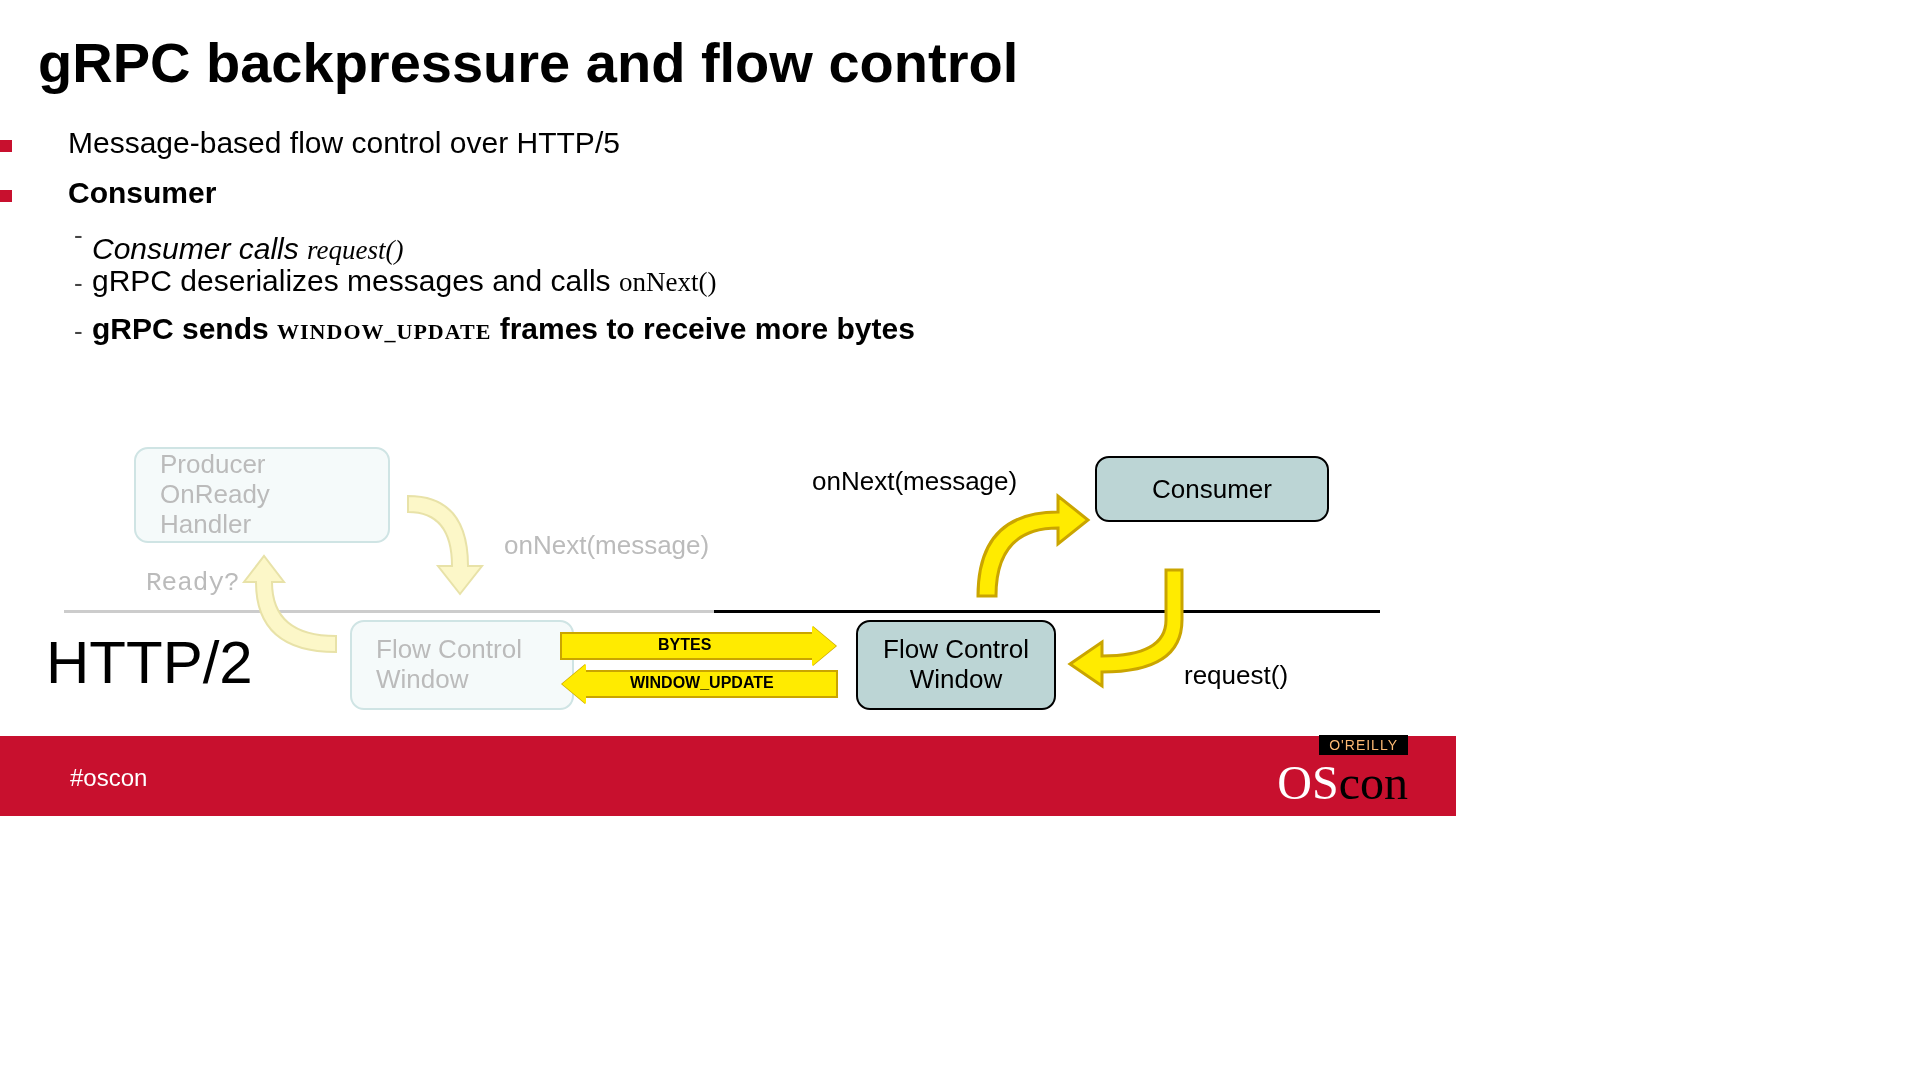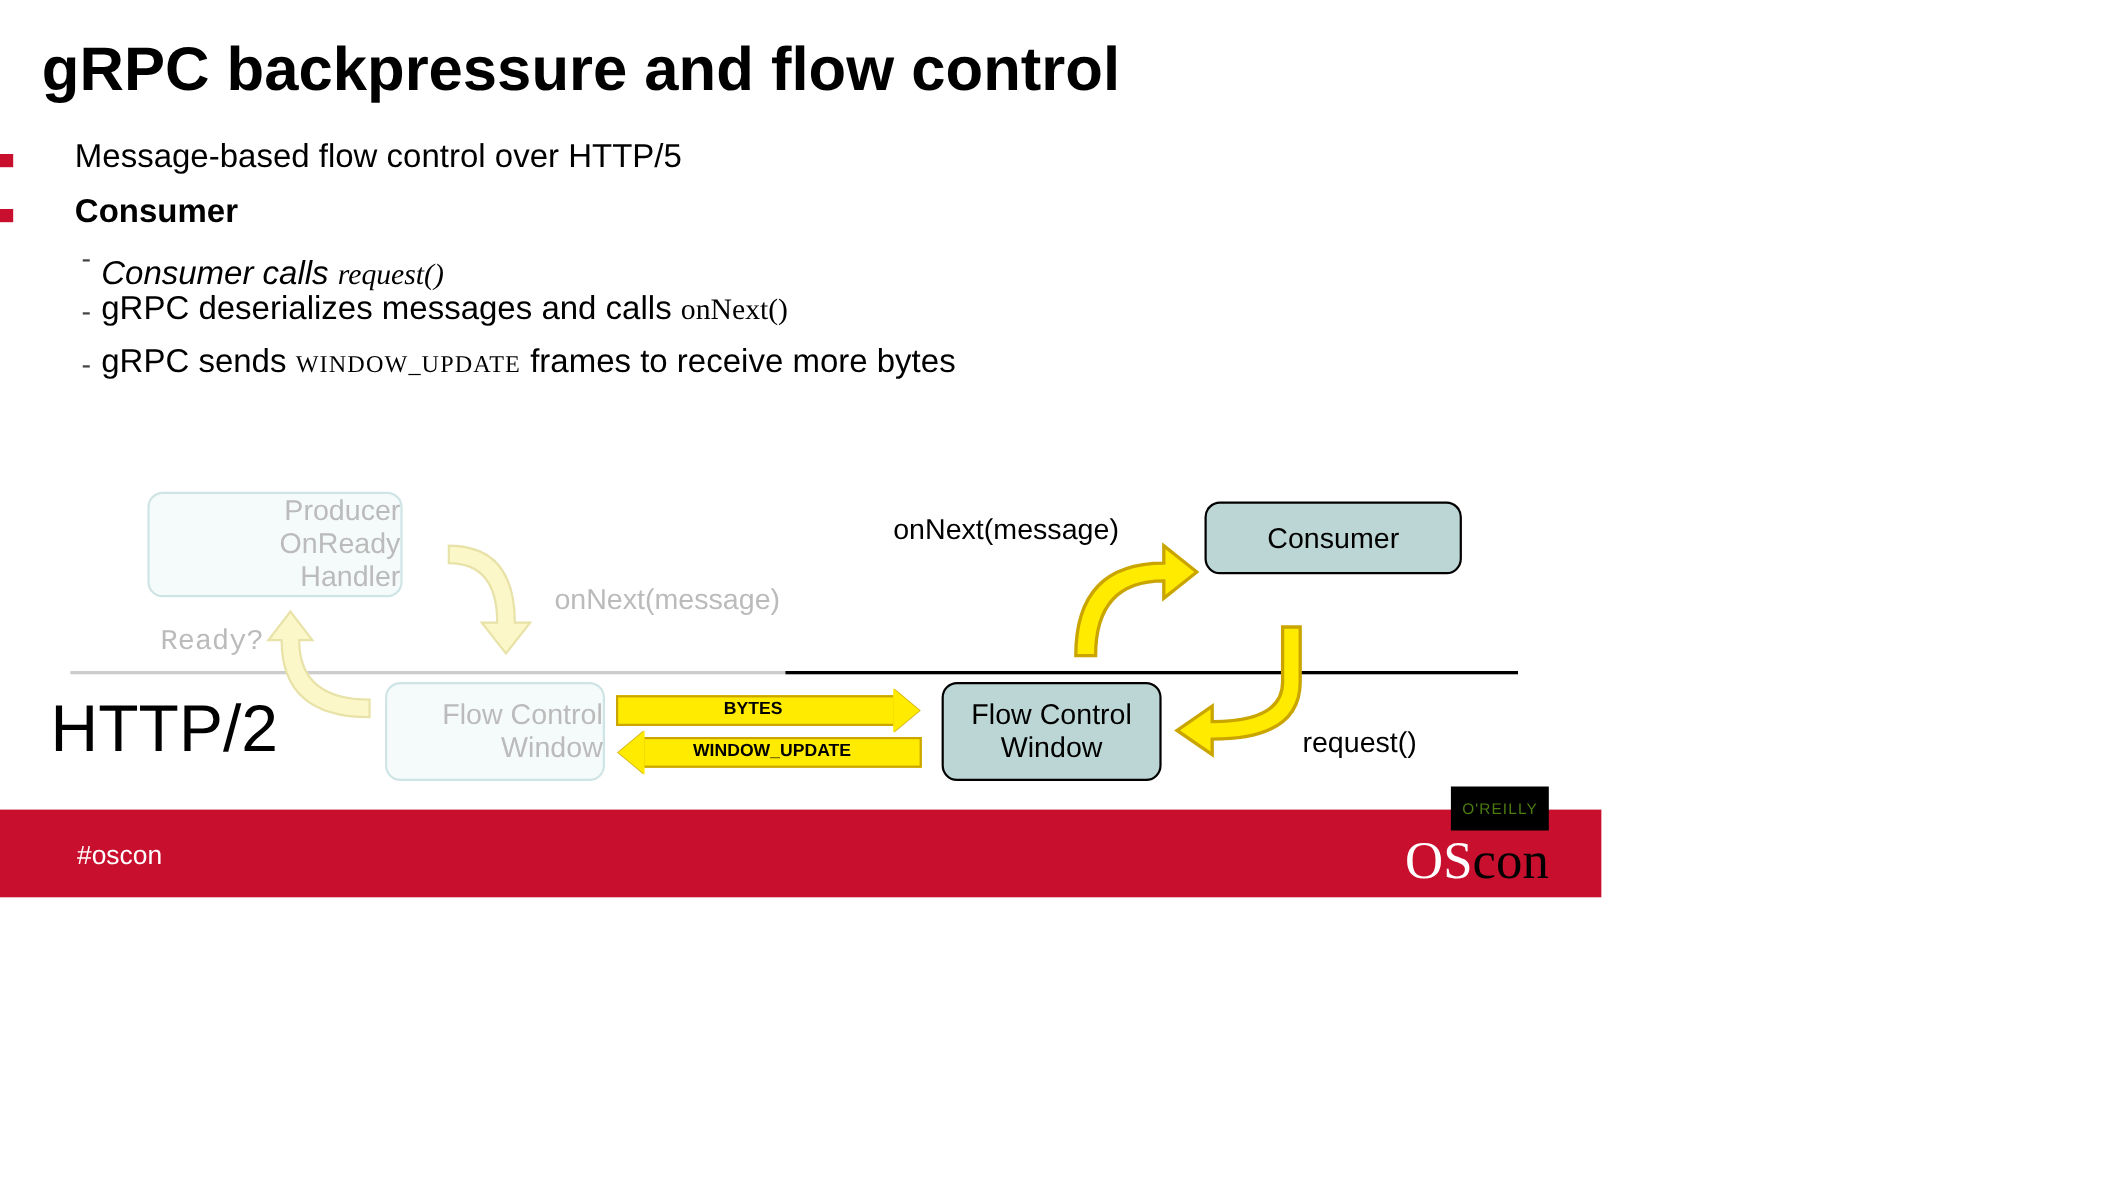--- a/index.html
+++ b/index.html
@@ -7,37 +7,37 @@
   .title{position:absolute;left:38px;top:30px;font-size:56px;color:#000;font-weight:700;}
   .logo{position:absolute;right:38px;top:40px;font-family:Arial,sans-serif;font-weight:900;font-size:48px;color:#27A1A1;letter-spacing:1px;}
   .bullet{position:absolute;left:44px;color:#000;font-size:30px;}
   .sq{position:absolute;width:12px;height:12px;background:#C8102E;}
   .dash{position:absolute;color:#444;font-size:26px;}
   .sub{position:absolute;left:92px;color:#000;font-size:30px;}
   .serif{font-family:Georgia,serif;font-size:27px;}
   .smallcaps{font-family:Georgia,serif;font-size:22px;letter-spacing:1px;}
   
   .box{position:absolute;border:2px solid #000;border-radius:14px;background:#BCD5D5;text-align:center;font-size:26px;display:flex;align-items:center;justify-content:center;}
-  .fadebox{position:absolute;border:2px solid #CFE4E4;border-radius:14px;background:#F5FAFA;text-align:center;font-size:26px;color:#BBB;display:flex;align-items:flex-end;justify-content:center;flex-direction:column;line-height:1.15;}
+  .fadebox{position:absolute;border:2px solid #CFE4E4;border-radius:14px;background:#F5FAFA;text-align:center;font-size:26px;color:#BBB;display:flex;align-items:flex-start;justify-content:center;flex-direction:column;line-height:1.15;padding-left:24px;}
   .hline{position:absolute;height:3px;background:#000;}
   .hlineFade{position:absolute;height:3px;background:#CCC;}
   .lbl{position:absolute;font-size:26px;color:#000;}
   .lblFade{position:absolute;font-size:26px;color:#BBB;}
   .http2{position:absolute;font-size:60px;font-weight:400;color:#000;}
   
   .arrowR{position:absolute;height:24px;background:#FFEB00;border:2px solid #caa500;}
   .arrowR::after{content:"";position:absolute;right:-24px;top:-8px;width:0;height:0;border-top:20px solid transparent;border-bottom:20px solid transparent;border-left:24px solid #FFEB00;filter:drop-shadow(1px 0 0 #caa500);}
   .arrowL{position:absolute;height:24px;background:#FFEB00;border:2px solid #caa500;}
   .arrowL::after{content:"";position:absolute;left:-24px;top:-8px;width:0;height:0;border-top:20px solid transparent;border-bottom:20px solid transparent;border-right:24px solid #FFEB00;filter:drop-shadow(-1px 0 0 #caa500);}
   .arrowLbl{position:absolute;font-size:16px;font-weight:bold;color:#000;z-index:5;}
   
   .footer{position:absolute;left:0;bottom:0;width:100%;height:80px;background:#C8102E;}
   .hashtag{position:absolute;left:70px;bottom:24px;color:#fff;font-size:24px;}
   .oscon{position:absolute;right:48px;bottom:6px;color:#fff;}
-  .oreilly{background:#000;color:#4d7c0f;font-size:14px;padding:12px 10px;display:inline-block;letter-spacing:1px;}
+  .oreilly{background:#000;color:#fdba74;font-size:14px;padding:2px 10px;display:inline-block;letter-spacing:1px;}
   .osconword{font-size:48px;font-family:Georgia,serif;}
   .osconword .os{color:#fff;}
   .osconword .con{color:#000;}
 </style>
 </head>
 <body>
 <div class="slide">
 
 <div class="title">gRPC backpressure and flow control</div>
 
@@ -52,21 +52,21 @@
 <div class="sub" style="top:232px;font-style:italic;">
   <span>Consumer calls </span><span class="serif">request()</span>
 </div>
 
 <div class="dash" style="left:74px;top:268px;">-</div>
 <div class="sub" style="top:264px;">
   <span>gRPC deserializes messages and calls </span><span class="serif">onNext()</span>
 </div>
 
 <div class="dash" style="left:74px;top:316px;">-</div>
-<div class="sub" style="top:312px;">
+<div class="sub" style="top:312px;font-weight:bold;">
   <span>gRPC sends </span><span class="smallcaps">WINDOW_UPDATE</span><span> frames to receive more bytes</span>
 </div>
 
 <div class="hlineFade" style="left:64px;top:610px;width:650px;"></div>
 <div class="hline" style="left:714px;top:610px;width:666px;"></div>
 <div class="http2" style="left:46px;top:628px;">HTTP/2</div>
 
 <div class="fadebox" style="left:134px;top:447px;width:228px;height:92px;">
   <div>Producer</div>
   <div>OnReady</div>

